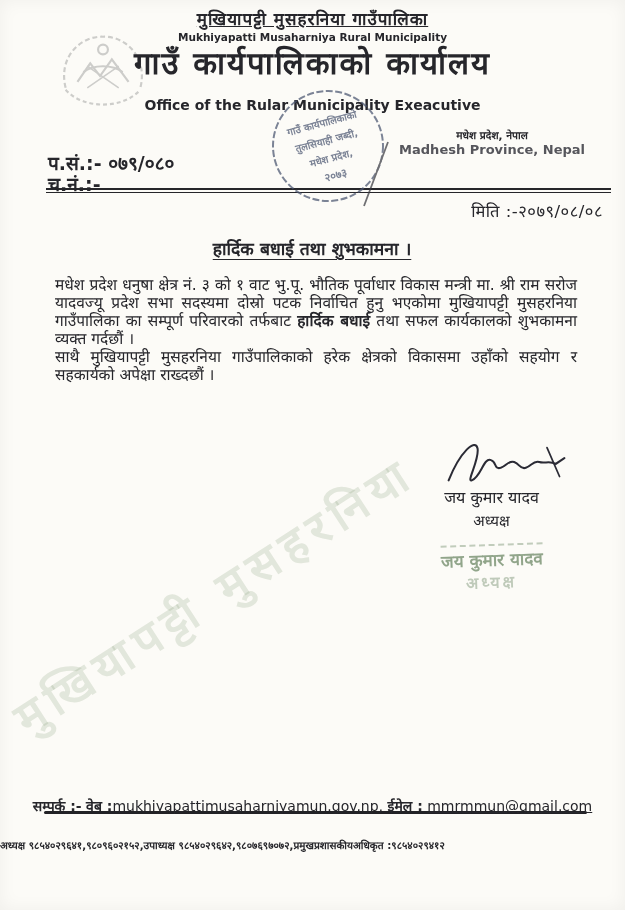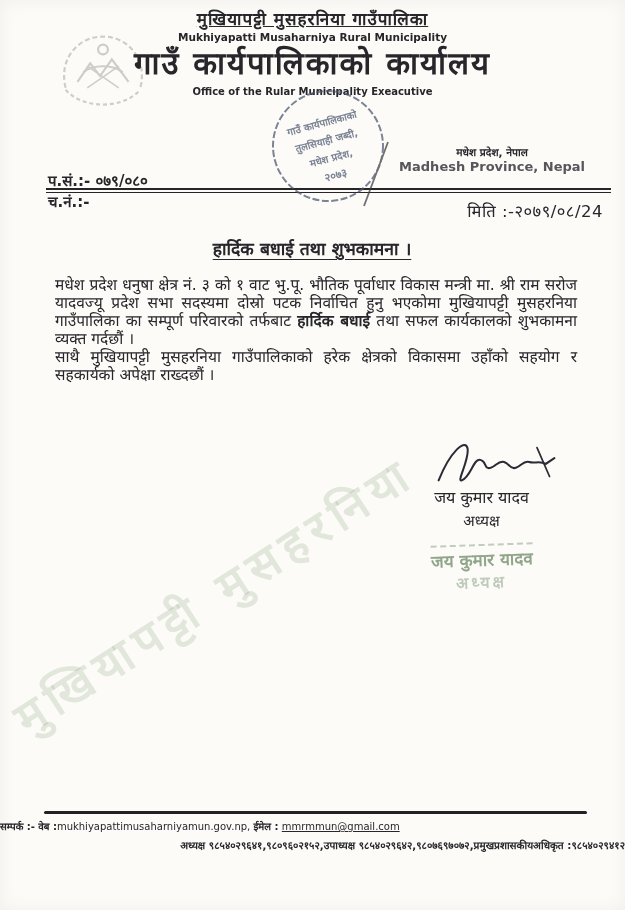--- a/index.html
+++ b/index.html
@@ -8,58 +8,58 @@
     background:#fcfbf7;overflow:hidden;color:#26262b;
     font-family:"DejaVu Sans","Liberation Sans",sans-serif;
     box-shadow:inset 0 0 18px rgba(0,0,0,0.05);
   }
   
   .emblem{position:absolute;left:44px;top:26px;width:118px;height:106px;opacity:.85;}
   .header-center{position:absolute;top:10px;left:0;right:0;text-align:center;line-height:1.15;}
   .org-np{font-size:17px;font-weight:700;letter-spacing:1px;text-decoration:underline;}
   .org-en{font-size:10.5px;font-weight:700;margin-top:1px;}
   .office-np{font-size:31px;font-weight:700;letter-spacing:2px;margin-top:3px;}
-  .office-en{font-size:10px;font-weight:700;margin-top:5px;}
+  .office-en{font-size:14px;font-weight:700;margin-top:16px;}
   .addr-np{font-size:15px;font-weight:700;margin-top:3px;}
   .addr-en{font-size:10px;font-weight:700;}
-  .province{position:absolute;top:146px;right:40px;text-align:center;line-height:1.25;}
+  .province{position:absolute;top:129px;right:40px;text-align:center;line-height:1.25;}
   .province-np{font-size:10.5px;font-weight:700;}
   .province-en{font-size:13px;font-weight:700;color:#56565c;}
-  .ref-block{position:absolute;top:153px;left:48px;font-size:15px;font-weight:700;line-height:21px;margin-top:18px;}
+  .ref-block{position:absolute;top:153px;left:48px;font-size:19px;font-weight:700;line-height:21px;}
   .stamp-wrap{position:absolute;left:266px;top:84px;width:136px;height:136px;z-index:3;}
   .divider{position:absolute;top:188px;left:46px;right:14px;height:2px;
     border-top:2.5px solid #26262a;border-bottom:1.3px solid #26262a;}
   .date-line{position:absolute;top:199px;right:22px;font-size:16.5px;letter-spacing:.5px;}
   
   .title{position:absolute;top:236px;left:0;right:1px;text-align:center;font-size:17.5px;font-weight:700;}
   .title span{text-decoration:underline;text-underline-offset:4px;}
   .body-text{position:absolute;top:276px;left:55px;width:522px;font-size:15.5px;
     line-height:18px;text-align:justify;}
   .body-text p{margin:0;}
   .bold-inline{font-weight:700;}
   
-  .sig-block{position:absolute;top:436px;right:36px;width:215px;text-align:center;}
+  .sig-block{position:absolute;top:436px;right:26px;width:215px;text-align:center;}
   .sig-svg{width:135px;height:54px;display:block;margin:0 auto -4px 55px;}
   .sig-name{font-size:16px;margin-top:0;}
   .sig-role{font-size:15px;margin-top:2px;}
   .stamp-name{display:inline-block;font-size:17px;font-weight:700;color:#5f7d58;opacity:.68;
     margin-top:14px;transform:rotate(-2deg);border-top:2px dashed rgba(95,125,88,.55);padding-top:2px;}
   .stamp-role{font-size:16px;font-weight:700;color:#5f7d58;opacity:.38;letter-spacing:3px;
     transform:rotate(-2deg);}
   
   .watermark{position:absolute;left:18px;top:690px;width:720px;
     transform:rotate(-33deg);transform-origin:left center;
     font-size:46px;font-weight:700;letter-spacing:8px;
     color:rgba(143,163,131,.23);white-space:nowrap;pointer-events:none;z-index:1;}
   
   .footer-rule{position:absolute;top:811px;left:44px;right:38px;height:3px;background:#222226;border-radius:2px;}
-  .footer-line1{position:absolute;top:819px;left:0;right:0;text-align:left;font-size:10px;}
+  .footer-line1{position:absolute;top:796px;left:0;right:0;text-align:center;font-size:14px;}
   .footer-line1 .lbl{font-weight:700;}
   .footer-line1 a{color:#26262b;text-decoration:underline;cursor:pointer;}
-  .footer-line2{position:absolute;top:838px;left:0;right:0;text-align:right;font-size:10.3px;font-weight:600;}
+  .footer-line2{position:absolute;top:838px;left:0;right:0;text-align:left;font-size:10.3px;font-weight:600;}
   .sr{display:inline-block;}
 </style>
 </head>
 <body>
 
 <div class="page">
 
   <svg class="emblem" viewBox="0 0 120 106">
     <g fill="none" stroke="#bfbfbd" stroke-width="2.2" opacity="0.9">
       <path d="M22 62 C14 30 38 9 60 10 C 82 9 106 30 98 62" stroke-dasharray="5 3"></path>
@@ -99,21 +99,21 @@
   </div>
 
   <div class="ref-block">
     <div><span>प.सं.:-</span> <span>०७९/०८०</span></div>
     <div><span>च.नं.:-</span></div>
   </div>
 
   <div class="divider"></div>
 
   <div class="date-line">
-    <span>मिति :-</span><span>२०७९/०८/24</span>
+    <span>मिति :-</span><span>२०७९/०८/०८</span>
   </div>
 
   <div class="title">
     <span>हार्दिक बधाई तथा शुभकामना ।</span>
   </div>
 
   <div class="body-text">
     <p><span>मधेश प्रदेश धनुषा क्षेत्र नं. ३ को १ वाट भु.पू. भौतिक पूर्वाधार विकास मन्त्री मा. श्री राम सरोज यादवज्यू प्रदेश सभा सदस्यमा दोस्रो पटक निर्वाचित हुनु भएकोमा मुखियापट्टी मुसहरनिया गाउँपालिका का सम्पूर्ण परिवारको तर्फबाट </span><span class="bold-inline">हार्दिक बधाई</span><span> तथा सफल कार्यकालको शुभकामना व्यक्त गर्दछौं ।</span></p>
     <p>साथै मुखियापट्टी मुसहरनिया गाउँपालिकाको हरेक क्षेत्रको विकासमा उहाँको सहयोग र सहकार्यको अपेक्षा राख्दछौं ।</p>
   </div>

